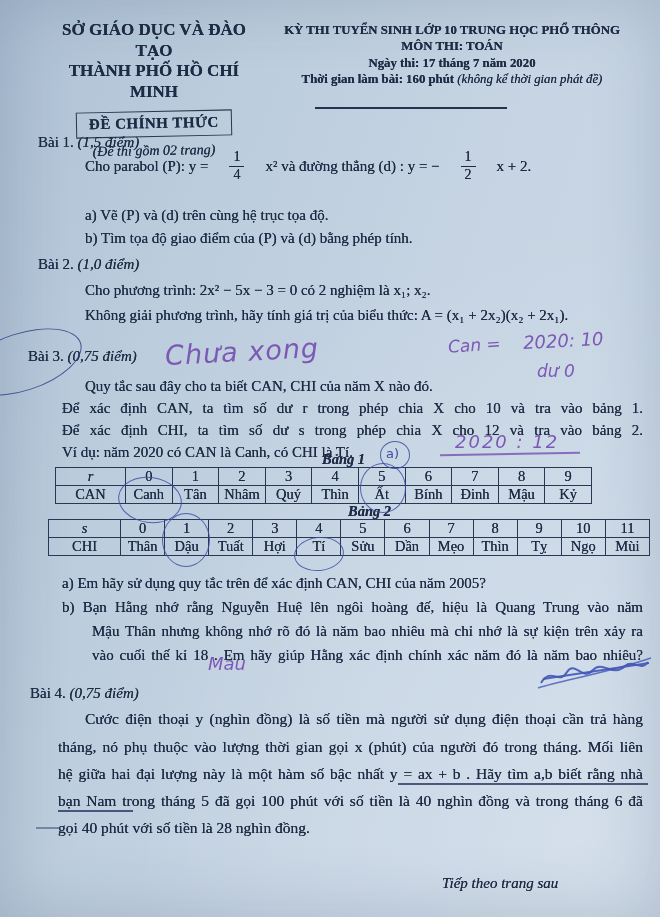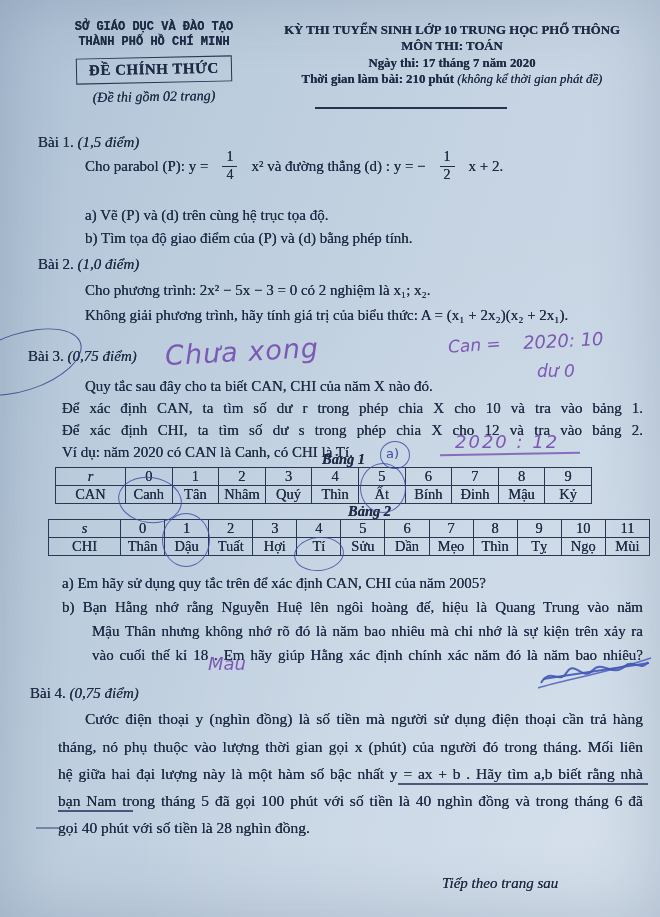--- a/index.html
+++ b/index.html
@@ -10,38 +10,38 @@
       linear-gradient(108deg,#aec1d5 0%,#bccddd 28%,#c6d4e3 58%,#cbd9e7 100%);
     box-shadow: inset 0 0 70px rgba(35,55,90,0.20);
     font-family:"Liberation Serif","DejaVu Serif",serif;
     color:#1f2b45;
   }
   .line{position:absolute;white-space:nowrap;font-size:15px;line-height:1.25;text-shadow:0 0 .4px currentColor;}
   .b{font-weight:normal;}
   .i{font-style:italic;}
   .just{text-align:justify;text-align-last:justify;white-space:normal;}
   .hdrL{position:absolute;left:48px;top:20px;width:212px;text-align:center;}
-  .hdrL .h{font-weight:bold;font-size:12px;line-height:1.22;text-shadow:0 0 .4px currentColor;font-family:Liberation Mono, monospace;}
+  .hdrL .h{font-weight:bold;font-size:17px;line-height:1.22;text-shadow:0 0 .4px currentColor;}
   .stamp{display:inline-block;margin-top:8px;border:1.6px solid #2a3550;padding:3px 12px 4px;
          font-weight:bold;font-size:15px;letter-spacing:.5px;transform:rotate(-1.2deg);text-shadow:0 0 .4px currentColor;}
   .pagesNote{margin-top:6px;font-style:italic;font-size:14px;transform:rotate(-1deg);text-shadow:0 0 .3px currentColor;}
   .hdrR{position:absolute;left:252px;top:22px;width:400px;text-align:center;font-family:Liberation Serif, serif;}
   .hdrR .h{font-weight:bold;font-size:12.8px;line-height:1.28;text-shadow:0 0 .4px currentColor;}
   .rule{position:absolute;background:#27324e;height:1.5px;}
   .tbl{position:absolute;border-collapse:collapse;table-layout:fixed;background:transparent;}
   .tbl td{border:1.2px solid #2b3654;text-align:center;font-size:14.5px;height:17px;padding:0 1px;
           text-shadow:0 0 .4px currentColor;overflow:hidden;}
   .cap{position:absolute;font-weight:bold;font-style:italic;font-size:14.5px;text-shadow:0 0 .4px currentColor;}
   .hw{position:absolute;color:#7c59b4;font-family:"DejaVu Sans","Liberation Sans",sans-serif;
       font-style:italic;white-space:nowrap;}
   .pen{color:#3c4da6;}
   .circ{position:absolute;border:1.6px solid #3c4da6;border-radius:50%;opacity:.85;}
   .mark{position:absolute;height:1.6px;background:#33406b;opacity:.85;}
   .hwline{position:absolute;height:1.6px;background:#7c59b4;opacity:.85;}
-  .frow{position:absolute;display:flex;align-items:center;gap:14px;font-size:15px;text-shadow:0 0 .4px currentColor;}
+  .frow{position:absolute;display:flex;align-items:center;gap:21px;font-size:15px;text-shadow:0 0 .4px currentColor;}
   .frac{display:inline-block;text-align:center;font-size:14px;line-height:1.05;vertical-align:middle;}
   .frac .nm{display:block;border-bottom:1.2px solid #1f2b45;padding:0 4px 1px;}
   .frac .dn{display:block;padding-top:1px;}
   .scrib{position:absolute;}
 </style>
 </head>
 <body>
 
 <div class="page">
 
@@ -49,21 +49,21 @@
     <div class="h">SỞ GIÁO DỤC VÀ ĐÀO TẠO</div>
     <div class="h">THÀNH PHỐ HỒ CHÍ MINH</div>
     <div><span class="stamp">ĐỀ CHÍNH THỨC</span></div>
     <div class="pagesNote">(Đề thi gồm 02 trang)</div>
   </div>
 
   <div class="hdrR">
     <div class="h">KỲ THI TUYỂN SINH LỚP 10 TRUNG HỌC PHỔ THÔNG</div>
     <div class="h">MÔN THI: TOÁN</div>
     <div class="h">Ngày thi: 17 tháng 7 năm 2020</div>
-    <div class="h"><span>Thời gian làm bài: 210 phút </span><span class="i" style="font-weight:normal">(không kể thời gian phát đề)</span></div>
+    <div class="h"><span>Thời gian làm bài: 160 phút </span><span class="i" style="font-weight:normal">(không kể thời gian phát đề)</span></div>
   </div>
   <div class="rule" style="left:315px;top:107px;width:192px"></div>
 
   <div class="line" style="left:38px;top:133px"><span class="b">Bài 1.</span> <span class="i">(1,5 điểm)</span></div>
   <div class="frow" style="left:85px;top:150px">
     <span>Cho parabol (P):  y =</span>
     <span class="frac">
         <span class="nm">1</span>
         <span class="dn">4</span>
       </span>

